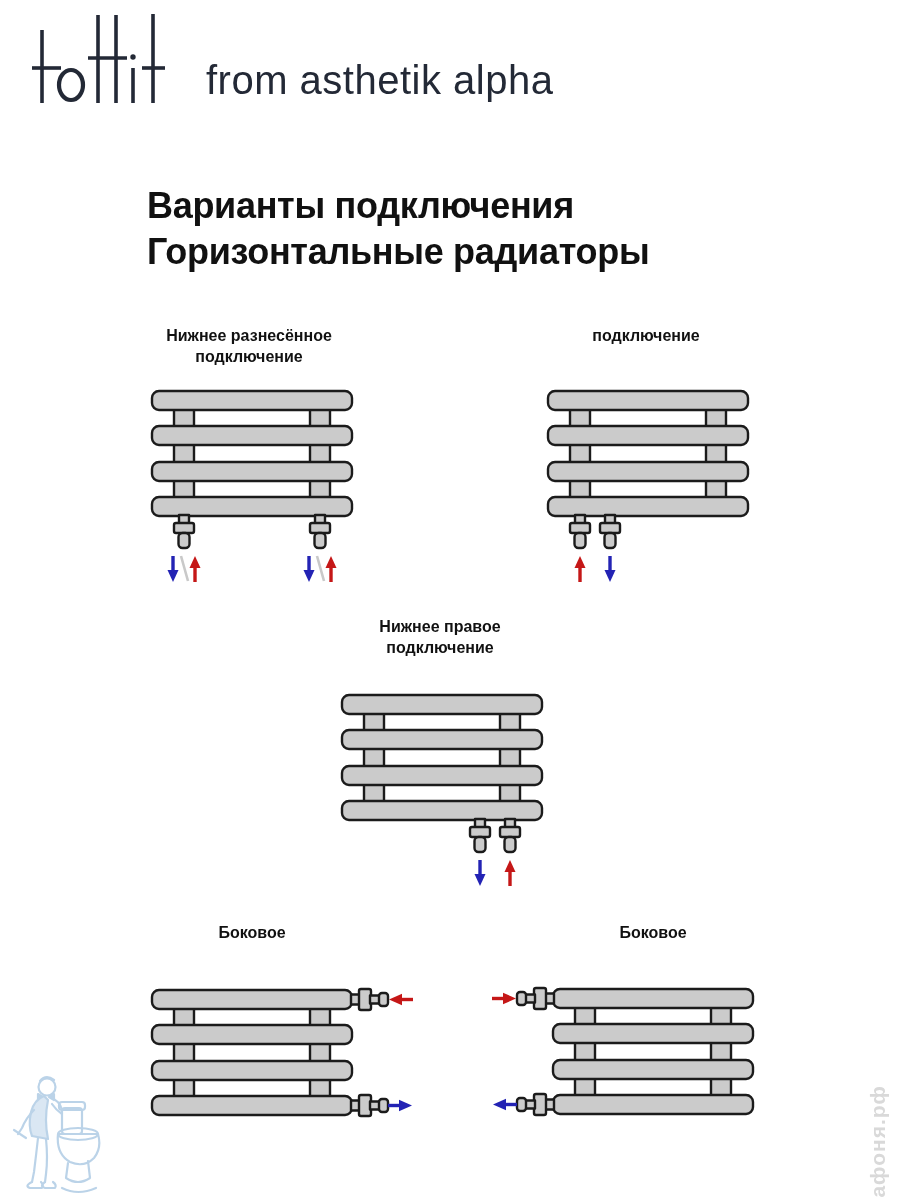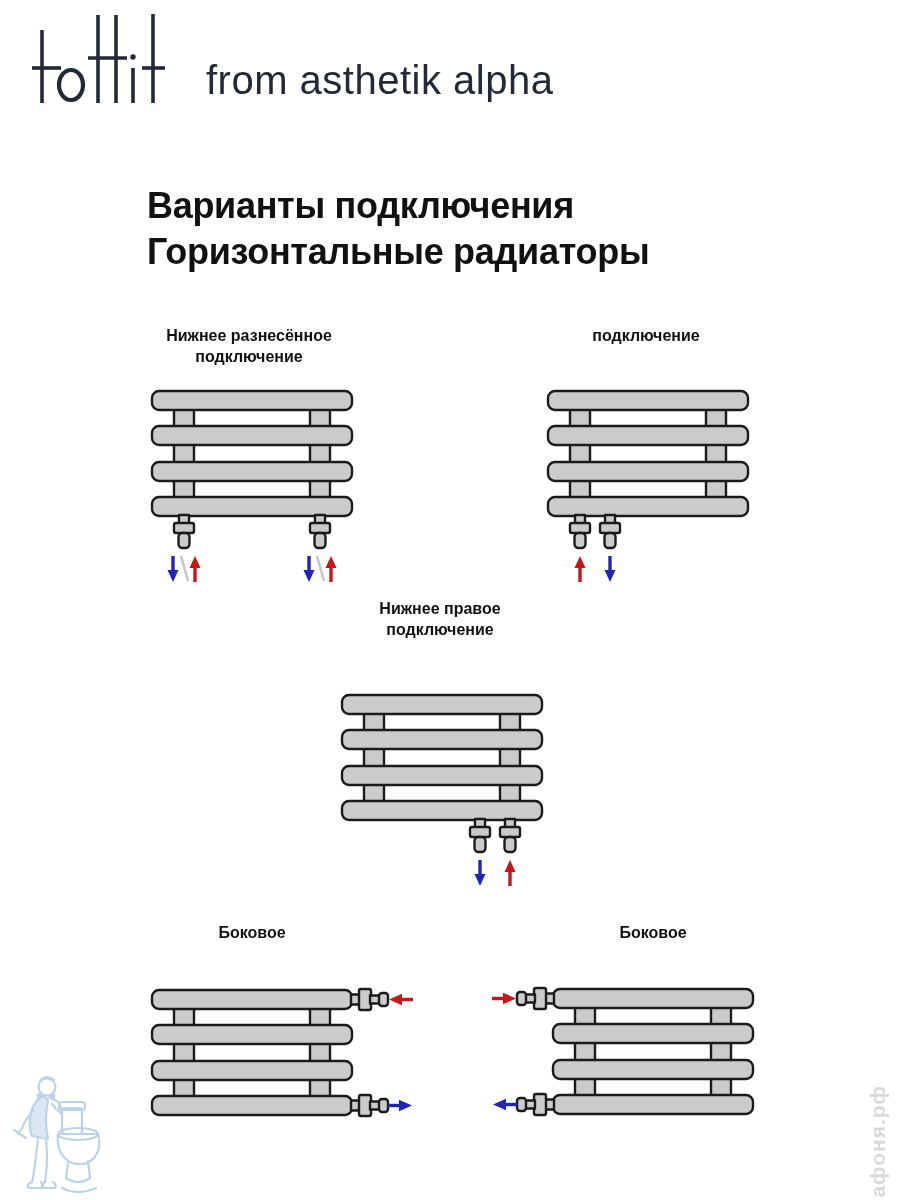--- a/index.html
+++ b/index.html
@@ -108,21 +108,21 @@
     <g>
       <line class="line-red" x1="62" y1="201" x2="62" y2="185"></line>
       <polygon class="head-red" points="56.5,187 67.5,187 62,175"></polygon>
     </g>
     <g>
       <line class="line-blue" x1="92" y1="175" x2="92" y2="191"></line>
       <polygon class="head-blue" points="86.5,189 97.5,189 92,201"></polygon>
     </g>
   </svg>
 
-  <div class="abs diagram-label" style="left:310px;top:598px;width:260px">
+  <div class="abs diagram-label" style="left:310px;top:616px;width:260px">
     <div>Нижнее правое</div>
     <div>подключение</div>
   </div>
   <svg class="abs" style="left:312px;top:685px" width="260" height="205" viewBox="0 0 260 205">
     <rect class="rad" x="52" y="16" width="20" height="112" rx="3"></rect>
     <rect class="rad" x="188" y="16" width="20" height="112" rx="3"></rect>
     <rect class="rad" x="30" y="10" width="200" height="19" rx="7"></rect>
     <rect class="rad" x="30" y="45" width="200" height="19" rx="7"></rect>
     <rect class="rad" x="30" y="81" width="200" height="19" rx="7"></rect>
     <rect class="rad" x="30" y="116" width="200" height="19" rx="7"></rect>

